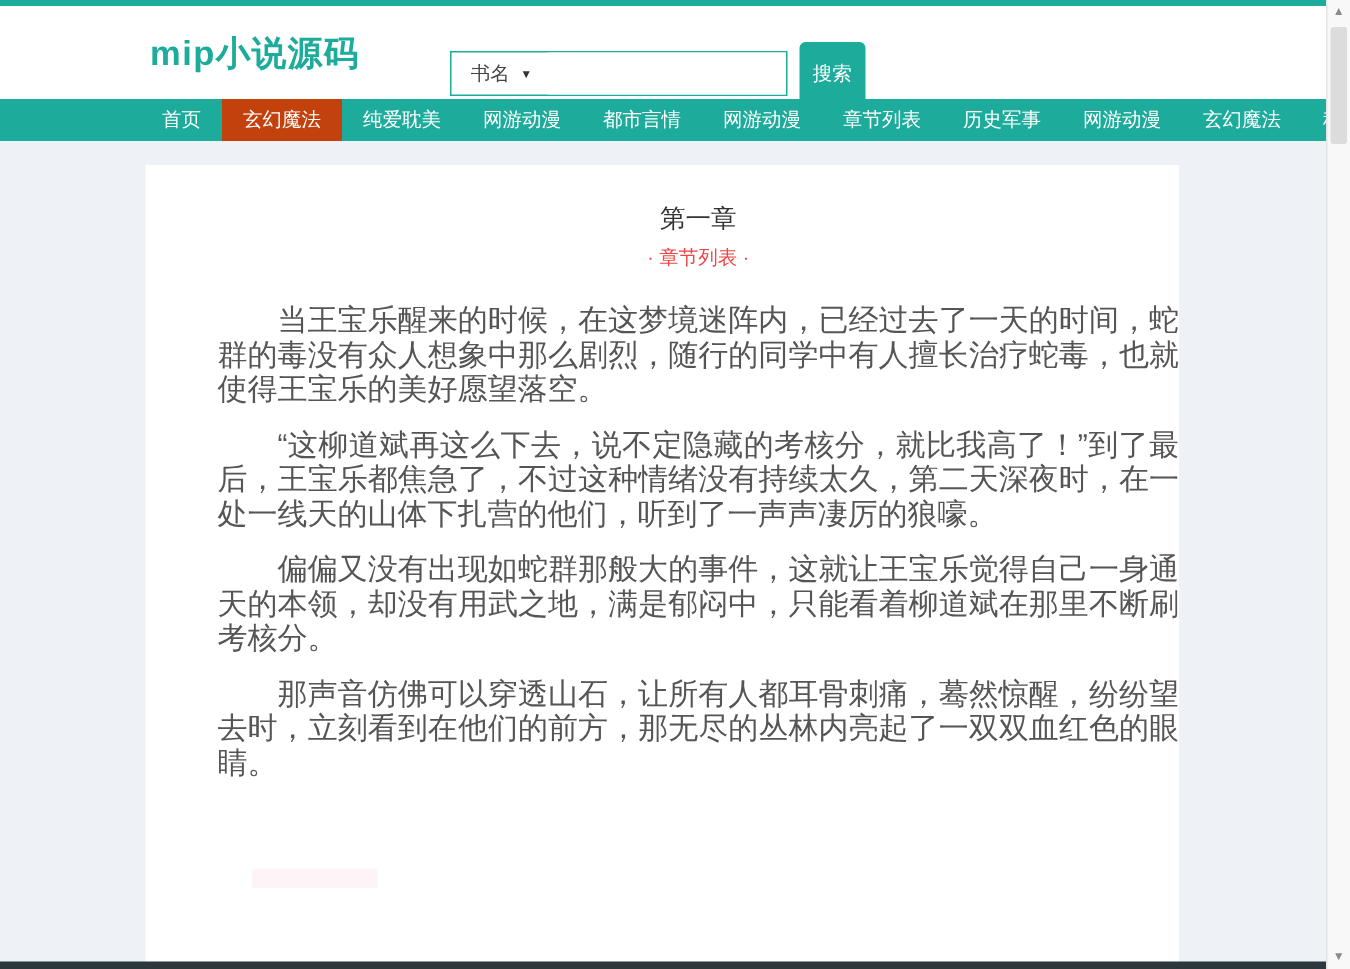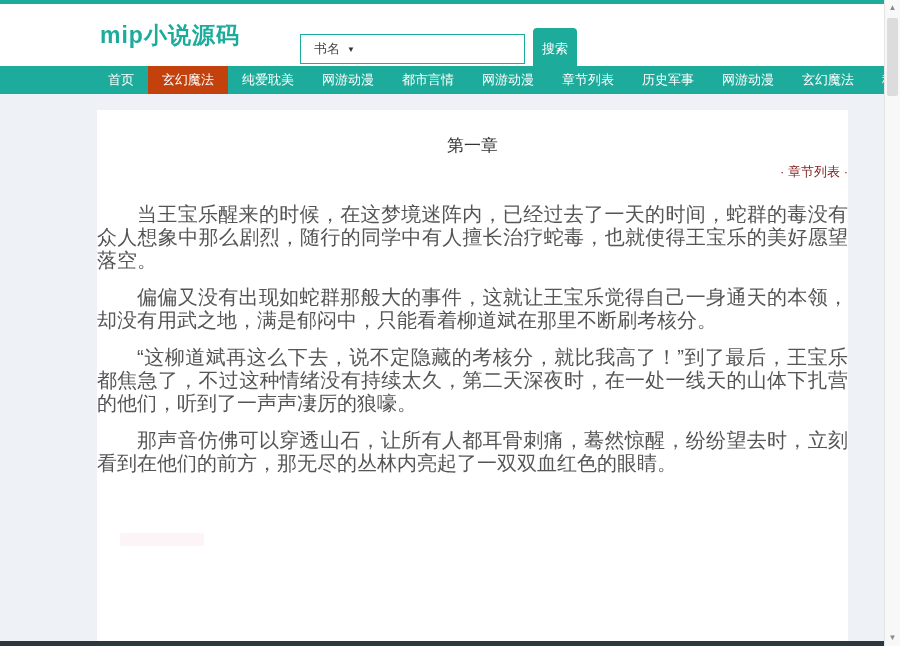--- a/index.html
+++ b/index.html
@@ -18,23 +18,23 @@
   .search-box{width:225px;height:30px;border:1px solid #1dac9b;background:#fff;display:flex;align-items:center;box-sizing:border-box;}
   .cat-select{display:flex;align-items:center;gap:7px;padding:0 10px 0 13px;font-size:13px;color:#444;cursor:pointer;white-space:nowrap;}
   .cat-select .arrow{font-size:8px;color:#333;}
   .search-input{flex:1;height:26px;border:none;outline:none;min-width:0;font-size:13px;color:#333;}
   .search-btn{margin-left:8px;width:44px;height:42px;background:#1dac9b;color:#fff;border:none;border-radius:4px;font-size:13px;cursor:pointer;}
   
   .nav{position:absolute;top:66px;left:0;width:884px;height:28px;background:#1dac9b;display:flex;align-items:center;padding-left:94px;box-sizing:border-box;}
   .nav-item{display:block;height:28px;line-height:28px;padding:0 14px;color:#ffffff;font-size:13px;text-decoration:none;cursor:pointer;white-space:nowrap;}
   .nav-item.active{background:#c2410c;}
   
-  .card{position:absolute;top:110px;left:97px;width:751px;height:531px;background:#ffffff;overflow:hidden;}
+  .card{position:absolute;top:110px;left:97px;width:641px;height:531px;background:#ffffff;overflow:hidden;padding-left:48px;}
   .chapter-title{margin:24px 0 6px;font-size:17px;font-weight:400;color:#333;text-align:center;}
-  .chapter-list{font-size:13px;color:#7f1d1d;text-align:right;margin:0 0 22px;cursor:pointer;}
+  .chapter-list{font-size:13px;color:#ef4444;text-align:center;margin:0 0 22px;cursor:pointer;}
   .card p{margin:0 0 14px;font-size:20px;line-height:23px;color:#555;text-indent:2em;text-align:justify;}
   .spacer{height:72px;position:relative;}
   .faint-blob{position:absolute;left:23px;top:44px;width:84px;height:13px;background:#fdf4f7;border-radius:2px;}
   
   .footer-bar{position:absolute;top:641px;left:0;width:884px;height:5px;background:#2c383d;}
   
   .scrollbar{position:absolute;top:0;right:0;width:16px;height:646px;background:#f8f8f8;border-left:1px solid #e4e4e4;box-sizing:border-box;}
   .sb-arrow{position:absolute;left:0;width:100%;text-align:center;font-size:8px;color:#8a8a8a;line-height:16px;height:16px;cursor:pointer;}
   .sb-arrow.up{top:0;}
   .sb-arrow.down{bottom:0;}
@@ -72,22 +72,22 @@
   <a class="nav-item">历史军事</a>
   <a class="nav-item">网游动漫</a>
   <a class="nav-item">玄幻魔法</a>
   <a class="nav-item">科幻小说</a>
 </nav>
 
 <main class="card">
   <h1 class="chapter-title">第一章</h1>
   <div class="chapter-list">· 章节列表 ·</div>
   <p>当王宝乐醒来的时候，在这梦境迷阵内，已经过去了一天的时间，蛇群的毒没有众人想象中那么剧烈，随行的同学中有人擅长治疗蛇毒，也就使得王宝乐的美好愿望落空。</p>
+  <p>“这柳道斌再这么下去，说不定隐藏的考核分，就比我高了！”到了最后，王宝乐都焦急了，不过这种情绪没有持续太久，第二天深夜时，在一处一线天的山体下扎营的他们，听到了一声声凄厉的狼嚎。</p>
   <p>偏偏又没有出现如蛇群那般大的事件，这就让王宝乐觉得自己一身通天的本领，却没有用武之地，满是郁闷中，只能看着柳道斌在那里不断刷考核分。</p>
-  <p>“这柳道斌再这么下去，说不定隐藏的考核分，就比我高了！”到了最后，王宝乐都焦急了，不过这种情绪没有持续太久，第二天深夜时，在一处一线天的山体下扎营的他们，听到了一声声凄厉的狼嚎。</p>
   <p>那声音仿佛可以穿透山石，让所有人都耳骨刺痛，蓦然惊醒，纷纷望去时，立刻看到在他们的前方，那无尽的丛林内亮起了一双双血红色的眼睛。</p>
   <div class="spacer">
     <div class="faint-blob"></div>
   </div>
 
 </main>
 
 <div class="footer-bar"></div>
 
 <div class="scrollbar">

